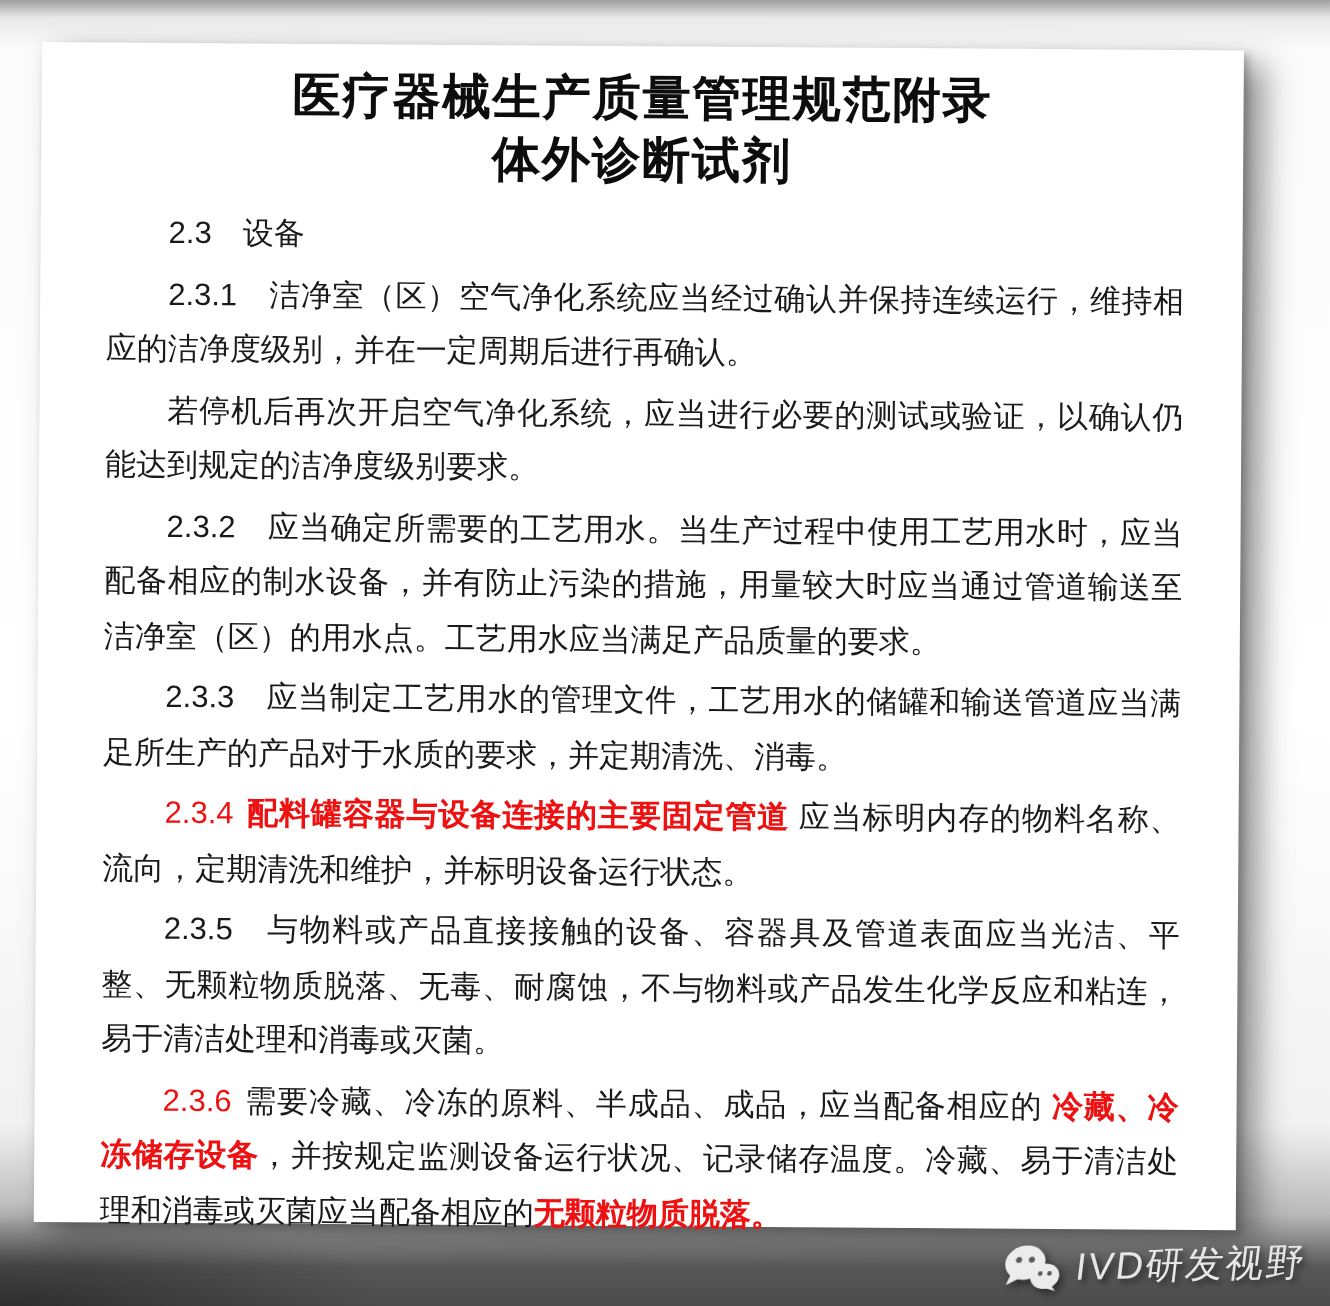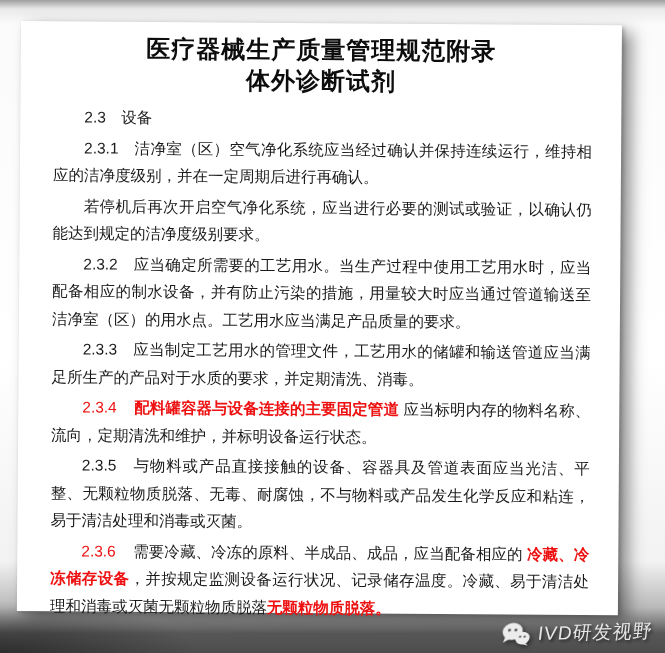--- a/index.html
+++ b/index.html
@@ -31,21 +31,21 @@
   }
   .doc-body{
     padding:9px 29px 0 33px;
     font-size:15.5px;line-height:27.5px;color:#1a1a1a;
     text-align:justify;
   }
   .doc-body p{margin:0 0 3px;text-indent:2em;}
   .section-heading{margin-bottom:4px;}
   .red{color:#ee1111;}
   .bold{font-weight:bold;}
-  .pnum{margin-right:13px;}
+  .pnum{margin-right:2px;}
   .watermark{
     position:absolute;right:12px;bottom:7px;
     display:flex;align-items:center;gap:7px;
     color:#e6e6e6;font-size:19px;letter-spacing:1px;
     transform:skewX(-8deg) rotate(-1.2deg);
     text-shadow:2px 2px 3px rgba(0,0,0,.55);
   }
   .wechat-svg{filter:drop-shadow(2px 2px 2px rgba(0,0,0,.5));}
 </style>
 </head>
@@ -76,21 +76,21 @@
         <span class="red pnum">2.3.4</span>
         <span class="red bold">配料罐容器与设备连接的主要固定管道</span>
         <span>应当标明内存的物料名称、流向，定期清洗和维护，并标明设备运行状态。</span>
       </p>
 
       <p>2.3.5　与物料或产品直接接触的设备、容器具及管道表面应当光洁、平整、无颗粒物质脱落、无毒、耐腐蚀，不与物料或产品发生化学反应和粘连，易于清洁处理和消毒或灭菌。</p>
 
       <p>
         <span class="red pnum">2.3.6</span>
         <span>需要冷藏、冷冻的原料、半成品、成品，应当配备相应的</span>
-        <span class="red bold">冷藏、冷冻储存</span><span class="red bold">设备</span><span>，并按规定监测设备运行状况、记录储存温度。冷藏、易于清洁处理和消毒或灭菌</span><span>无颗粒物质脱落</span><span class="red bold">无颗粒物质脱落。</span>
+        <span class="red bold">冷藏、冷冻储存</span><span class="red bold">设备</span><span>，并按规定监测设备运行状况、记录储存温度。冷藏、易于清洁处理和消毒或灭菌</span><span>应当配备相应的</span><span class="red bold">无颗粒物质脱落。</span>
       </p>
 
     </div>
   </div>
 
   <div class="watermark">
     <svg class="wechat-svg" width="29" height="24" viewBox="0 0 29 24" xmlns="http://www.w3.org/2000/svg">
       <g fill="#ececec">
         <ellipse cx="10.5" cy="9" rx="10" ry="8.6"></ellipse>
         <polygon points="4,14.5 2,20 9,16.5"></polygon>

